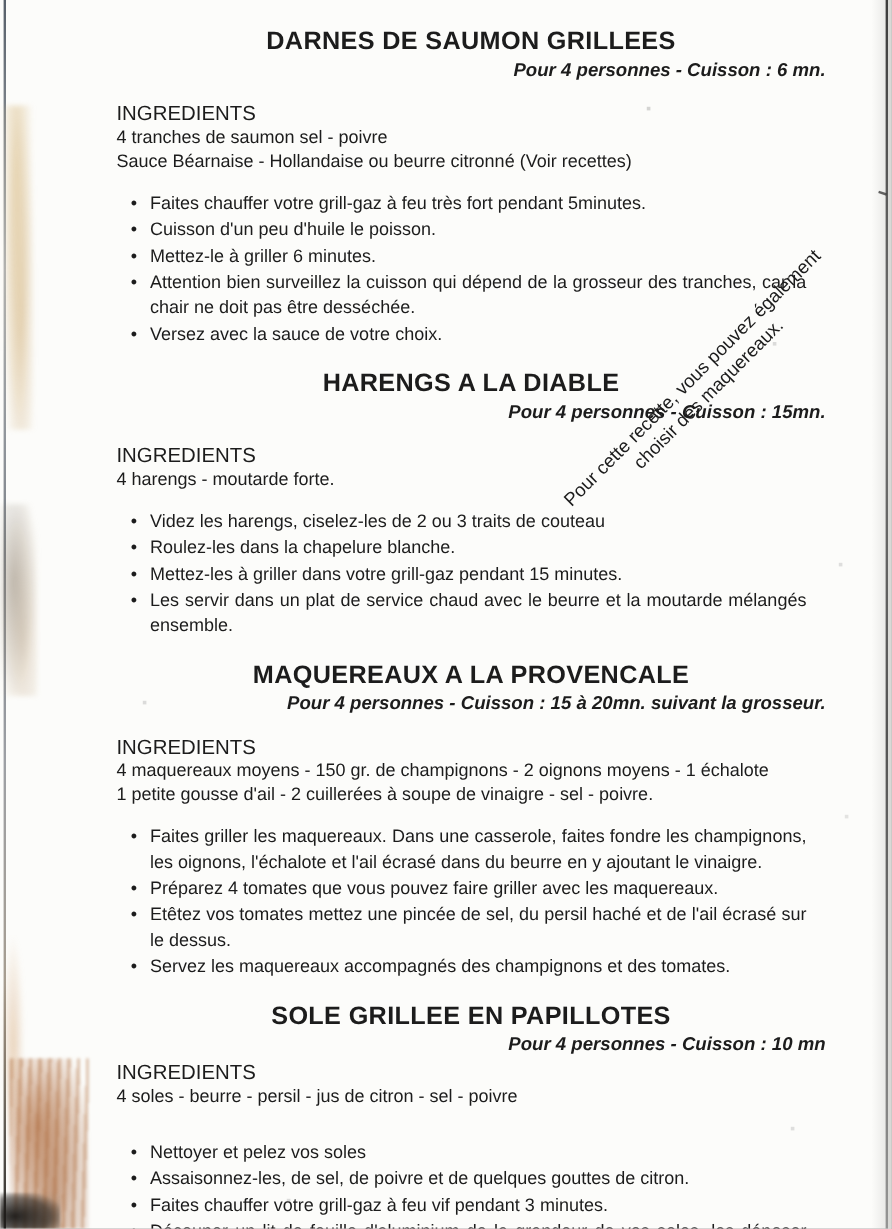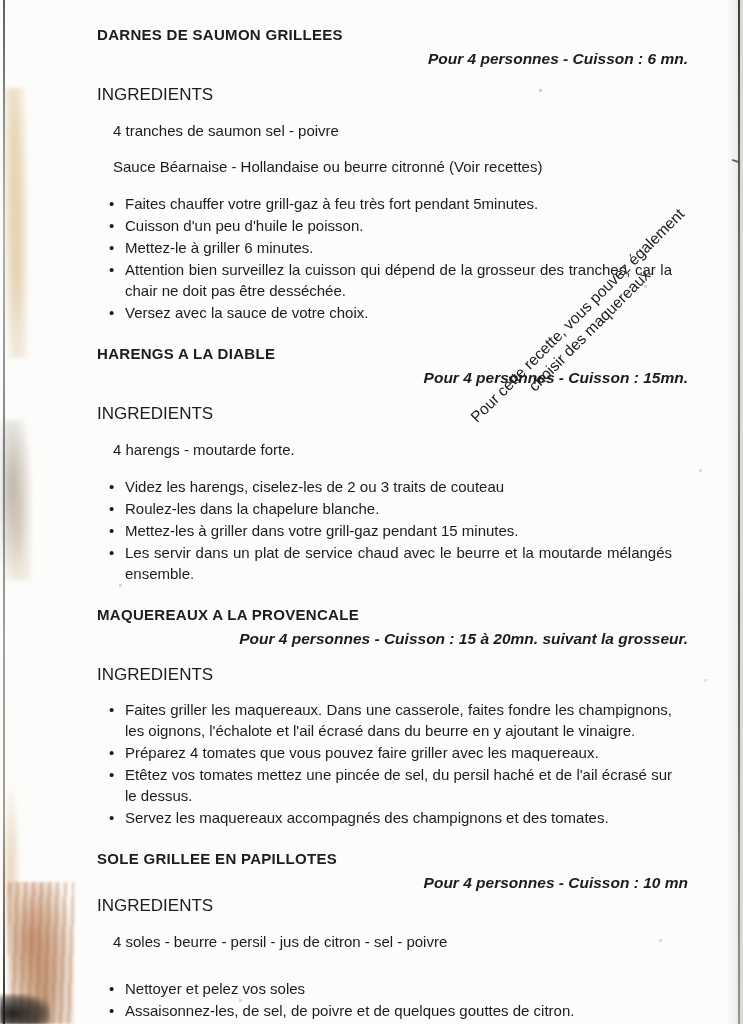--- a/index.html
+++ b/index.html
@@ -12,35 +12,35 @@
     color:#1c1c1c;
   }
   .content {
     position:absolute;
     left:97px; right:55px; top:24px;
   }
   .recipe { margin:0; }
   .recipe + .recipe { margin-top:20px; }
   .title {
     margin:0 0 3px 0;
-    font-size:15px; font-weight:bold;
-    text-align:left; letter-spacing:.3px;
+    font-size:21px; font-weight:bold;
+    text-align:center; letter-spacing:.3px;
     line-height:22px;
   }
   .subtitle {
     margin:0;
     font-size:15.5px; font-weight:bold; font-style:italic;
     text-align:right; line-height:20px;
   }
   .ing-label {
     margin:16px 0 0 0;
     font-size:17px; line-height:20px;
   }
   .recipe:nth-of-type(4) .ing-label { margin-top:3px; }
-  .ing-lines p { margin:16px; font-size:15px; line-height:20px; }
+  .ing-lines p { margin:0; font-size:15px; line-height:20px; }
   .steps {
     margin:14px 0 0 0; padding:0; list-style:none;
   }
   .recipe:nth-of-type(4) .steps { margin-top:26px; }
   .steps li {
     position:relative;
     padding-left:28px; margin:0 16px 1px 0;
     font-size:15px; line-height:21px;
     text-align:justify;
   }
@@ -169,20 +169,24 @@
           <li>Roulez-les dans la chapelure blanche.</li>
           <li>Mettez-les à griller dans votre grill-gaz pendant 15 minutes.</li>
           <li>Les servir dans un plat de service chaud avec le beurre et la moutarde mélangés ensemble.</li>
         </ul>
   </section>
 
   <section class="recipe">
     <h2 class="title">MAQUEREAUX A LA PROVENCALE</h2>
     <p class="subtitle">Pour 4 personnes - Cuisson : 15 à 20mn. suivant la grosseur.</p>
     <p class="ing-label">INGREDIENTS</p>
+    <div class="ing-lines">
+          <p>4 maquereaux moyens - 150 gr. de champignons - 2 oignons moyens - 1 échalote</p>
+          <p>1 petite gousse d'ail - 2 cuillerées à soupe de vinaigre - sel - poivre.</p>
+        </div>
     <ul class="steps">
           <li>Faites griller les maquereaux. Dans une casserole, faites fondre les champignons, les oignons, l'échalote et l'ail écrasé dans du beurre en y ajoutant le vinaigre.</li>
           <li>Préparez 4 tomates que vous pouvez faire griller avec les maquereaux.</li>
           <li>Etêtez vos tomates mettez une pincée de sel, du persil haché et de l'ail écrasé sur le dessus.</li>
           <li>Servez les maquereaux accompagnés des champignons et des tomates.</li>
         </ul>
   </section>
 
   <section class="recipe">
     <h2 class="title">SOLE GRILLEE EN PAPILLOTES</h2>

